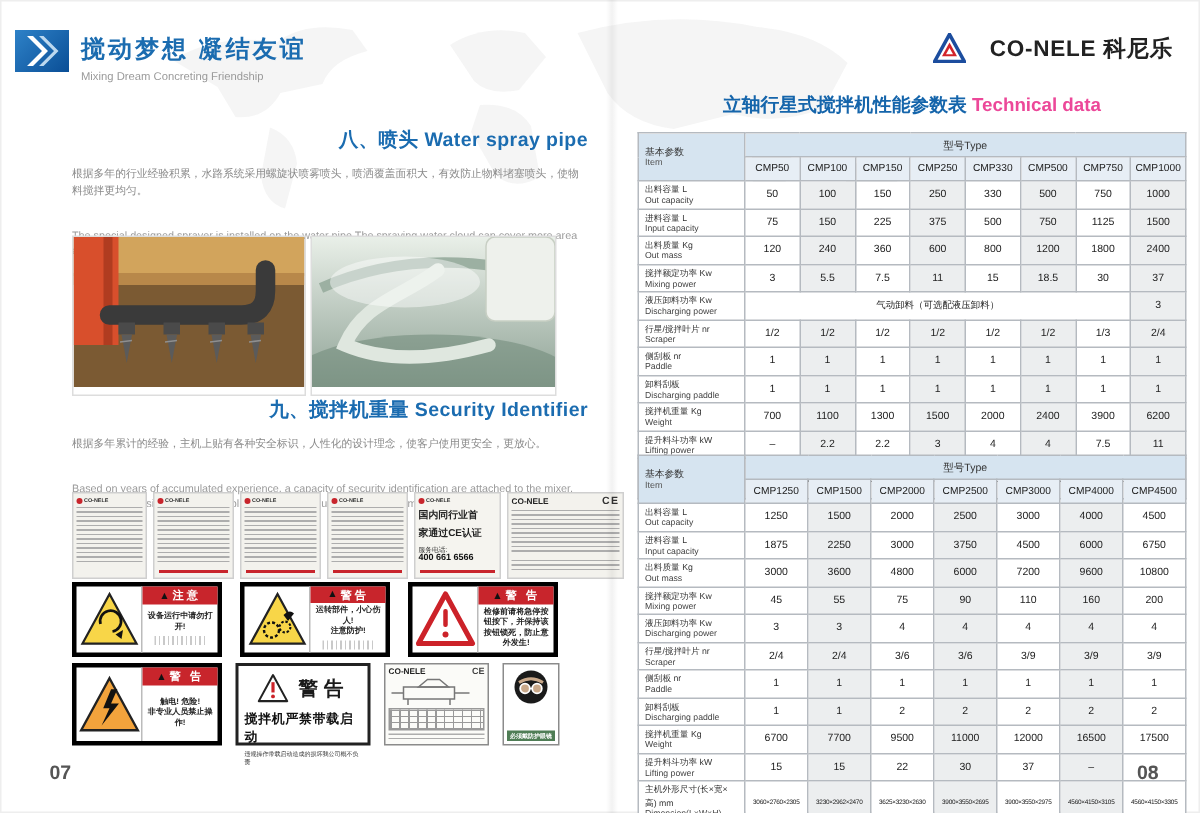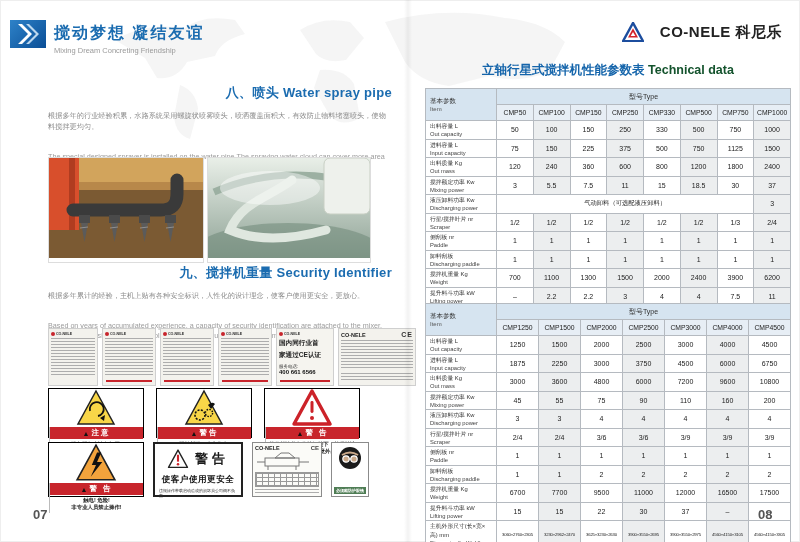--- a/index.html
+++ b/index.html
@@ -34,21 +34,21 @@
   .cert-plate{background:#f5f4ef;}
   .cert-plate .c1{font-size:6.6px;font-weight:bold;color:#222;margin-top:3px;}
   .cert-plate .ph-l{font-size:4.5px;color:#333;margin-top:4px;}
   .cert-plate .ph{font-size:6px;font-weight:bold;color:#111;}
   .name-plate .hd{display:flex;justify-content:space-between;align-items:center;}
   .name-plate .nm{font-size:5.5px;font-weight:bold;color:#222;}
   .name-plate .ce{font-size:7px;font-weight:bold;color:#333;letter-spacing:1px;}
   
   .wrow1{position:absolute;left:48px;top:388px;display:flex;gap:12px;height:50px;}
   .wrow2{position:absolute;left:48px;top:442px;display:flex;gap:9px;height:55px;align-items:stretch;}
-  .wsign{background:#fff;border:1px solid #000000;display:flex;flex-direction:column;}
+  .wsign{background:#fff;border:3px solid #000000;display:flex;}
   .wsign .tri-zone{flex:0 0 46%;display:flex;align-items:center;justify-content:center;}
   .wsign .txt-zone{flex:1;display:flex;flex-direction:column;border-left:1px solid #bbb;}
   .redbar{background:#c8252c;color:#fff;font-weight:bold;font-size:7.5px;letter-spacing:2px;
           height:12px;display:flex;align-items:center;justify-content:center;gap:2px;}
   .redbar .bt{color:#111;font-size:7px;letter-spacing:0;}
   .wtext{flex:1;padding:2px 2px;font-size:5.4px;color:#222;line-height:7px;display:flex;
          flex-direction:column;justify-content:center;text-align:center;font-weight:bold;}
   .wtext .faint{height:6px;background:repeating-linear-gradient(90deg,#c9c9c9 0 1px,transparent 1px 3px);margin:2px 6px 0;}
   .bigwarn{background:#fff;border:2px solid #222;padding:2px 4px;display:flex;flex-direction:column;align-items:center;width:78px;}
   .bigwarn .toprow{display:flex;align-items:center;gap:6px;margin-top:3px;}
@@ -61,21 +61,21 @@
   .mach-plate .ce{font-size:6px;font-weight:bold;color:#444;}
   .grid{height:13px;margin-top:1px;border:1px solid #999;
         background:repeating-linear-gradient(90deg,#999 0 1px,transparent 1px 6px),
                    repeating-linear-gradient(#999 0 1px,transparent 1px 4px);}
   .goggle-sign{background:#fff;border:1px solid #8b8b8b;width:34px;display:flex;flex-direction:column;align-items:center;justify-content:space-between;padding:3px 1px 2px;}
   .goggle-sign .bar{background:#4f7d55;color:#fff;font-size:4px;font-weight:bold;padding:1px 2px;white-space:nowrap;}
   .pagenum{position:absolute;font-size:13px;font-weight:bold;color:#555;}
   
   .rp-title{position:absolute;left:425px;top:62px;width:366px;text-align:center;font-weight:bold;font-size:12.5px;}
   .rp-title .cn{color:#1565ab;}
-  .rp-title .en{color:#14532d;}
+  .rp-title .en{color:#ec4899;}
   .tblwrap1{position:absolute;left:425px;top:88px;width:366px;}
   .tblwrap2{position:absolute;left:425px;top:303px;width:366px;}
   .datatable{width:100%;border-collapse:collapse;table-layout:fixed;}
   .datatable th,.datatable td{border:1px solid #b5bac0;overflow:hidden;}
   .item-h{width:62px;background:#d6e4f0;text-align:left;vertical-align:middle;padding:2px 4px;font-weight:normal;}
   .item-h .cn{font-size:6.5px;color:#333;}
   .item-h .en{font-size:6px;color:#555;}
   .type-h{background:#d6e4f0;font-size:7px;color:#333;font-weight:normal;height:13px;}
   .model-h{background:#e7eef5;font-size:6.8px;color:#222;font-weight:normal;height:13px;}
   .row-h{background:#fff;text-align:left;padding:1px 4px;font-weight:normal;vertical-align:middle;}
@@ -318,21 +318,21 @@
     </div>
     <div class="bigwarn">
       <div class="toprow">
         <svg width="22" height="20" viewBox="0 0 40 38">
           <polygon points="20,2 38,35 2,35" fill="#fff" stroke="#222" stroke-width="2.6" stroke-linejoin="round"></polygon>
           <rect x="18" y="11" width="4" height="13" fill="#cc2229"></rect>
           <circle cx="20" cy="29" r="2.4" fill="#cc2229"></circle>
         </svg>
         <span class="wd">警告</span>
       </div>
-      <div class="main">使客户使用更安全</div>
+      <div class="main">搅拌机严禁带载启动</div>
       <div class="sub">违规操作带载启动造成的损坏我公司概不负责</div>
     </div>
     <div class="mach-plate">
       <div class="hd">
         <span class="nm">CO-NELE</span>
         <span class="ce">CE</span>
       </div>
       <svg width="58" height="20" viewBox="0 0 58 20">
         <g fill="none" stroke="#777" stroke-width="1">
           <rect x="10" y="7" width="34" height="8"></rect>

